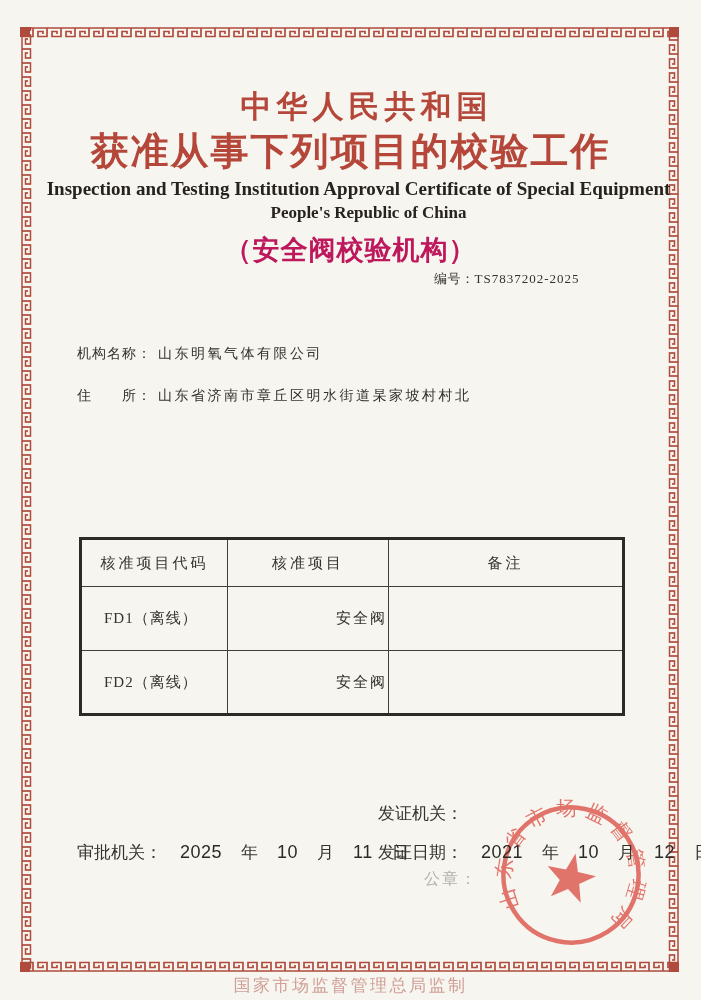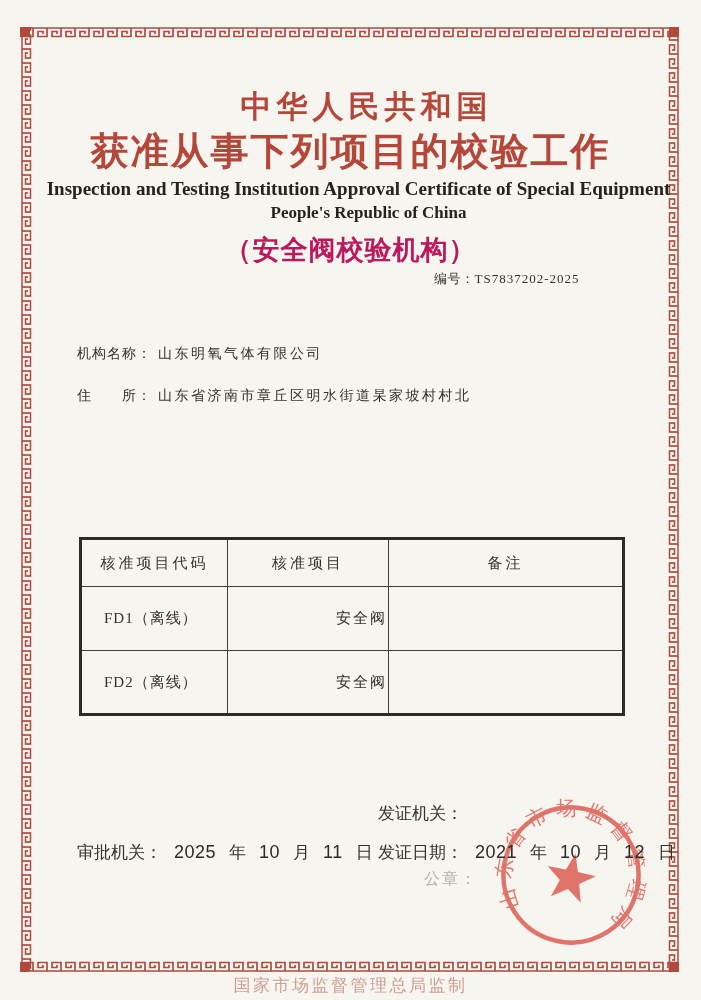--- a/index.html
+++ b/index.html
@@ -38,21 +38,21 @@
   table.approval tr.r2 td{height:60px;}
   td.code{padding-left:22px; letter-spacing:1px;}
   td.item{text-align:right; letter-spacing:2px;margin-top:16px;}
   
   .foot-row{font-size:17px; white-space:nowrap;}
   .fr-approve{left:77px; top:798px;}
   .fr-approve .val{letter-spacing:2px; margin-left:6px;}
   .fr-issueorg{left:378px; top:802px;text-align:right;}
   .fr-valid{left:77px; top:841px;}
   .fr-issued{left:378px; top:841px;}
-  .date .n{font-family:"Liberation Sans", sans-serif; font-size:18px; letter-spacing:.5px; margin:0 12px; color:#2c2a26;}
+  .date .n{font-family:"Liberation Sans", sans-serif; font-size:18px; letter-spacing:.5px; margin:0 18px; color:#2c2a26;}
   .date .c{margin:0 1px;}
   .seal-caption{left:424px; top:869px; font-size:16px; color:#b3b1aa; letter-spacing:2px;}
   .made-by{top:974px; font-size:17px; color:#d09f96; letter-spacing:2.5px;}
   .overlay-svg{position:absolute; left:0; top:0; pointer-events:none;}
 </style>
 </head>
 <body>
 
 <div class="page">
 

